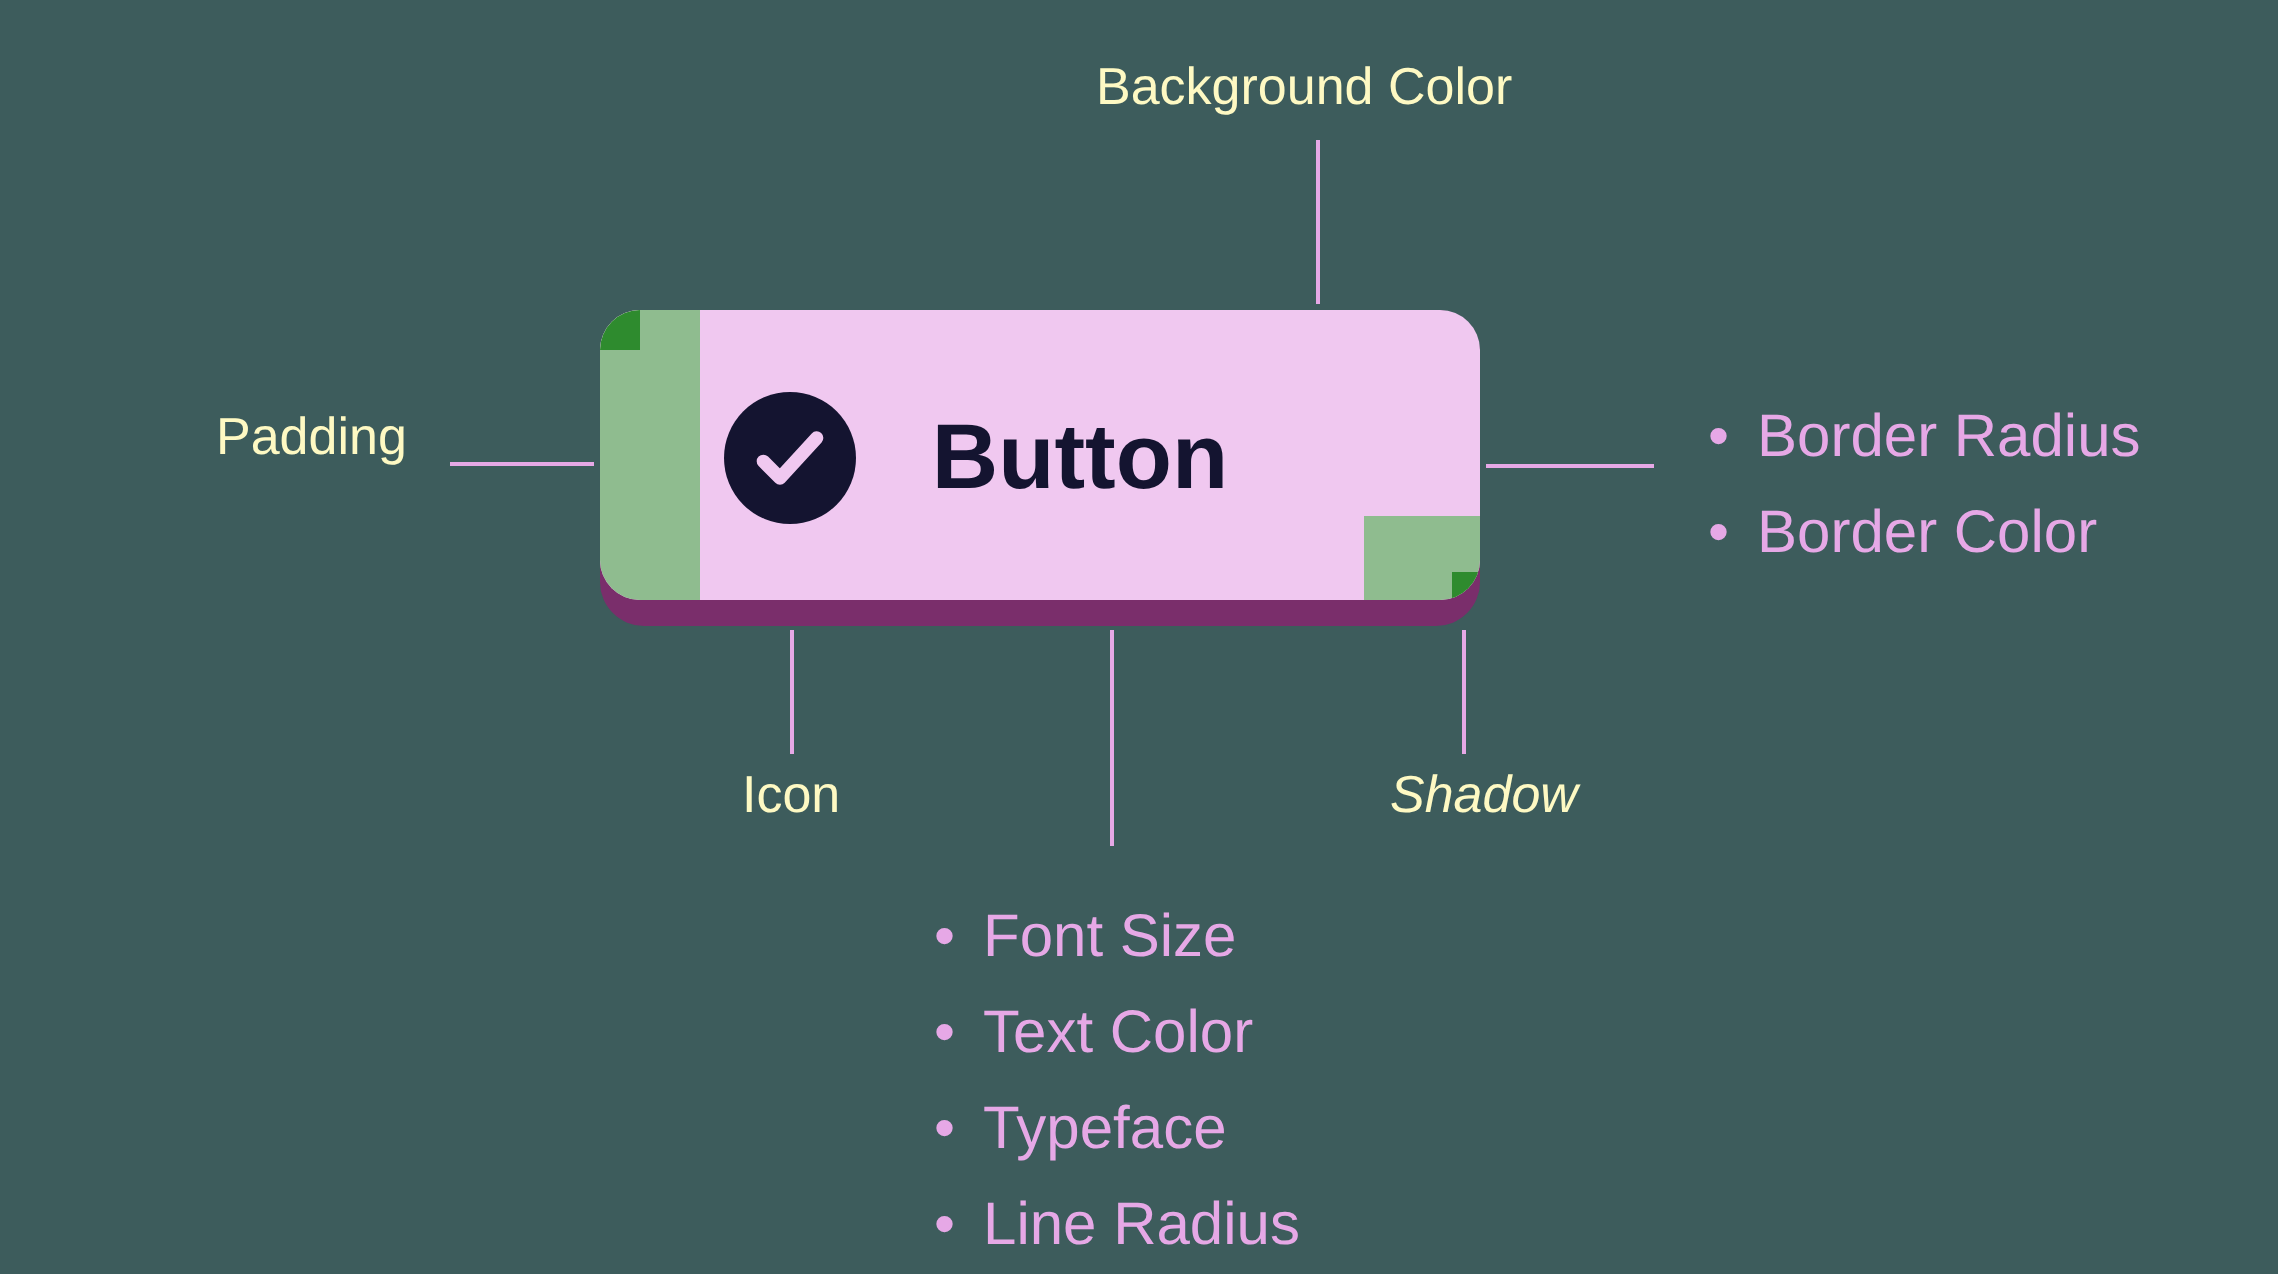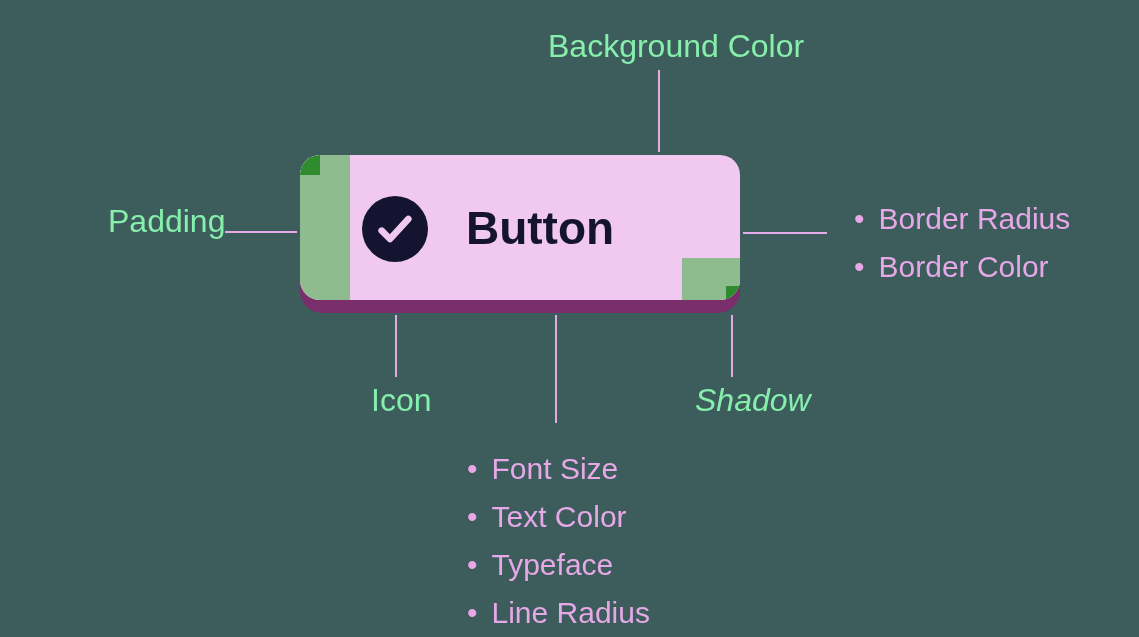--- a/index.html
+++ b/index.html
@@ -6,22 +6,22 @@
   body {
     width: 1139px;
     height: 637px;
     background: #3d5c5c;
     font-family: -apple-system, BlinkMacSystemFont, "Segoe UI", Arial, sans-serif;
     position: relative;
     overflow: hidden;
   }
   .label {
     position: absolute;
-    color: #86efac;
-    font-size: 32px;
+    color: #fef9c3;
+    font-size: 26px;
     font-weight: 400;
     white-space: nowrap;
   }
   .line {
     position: absolute;
     background: #e6a8e6;
   }
   .line.h { height: 2px; }
   .line.v { width: 2px; }
 

